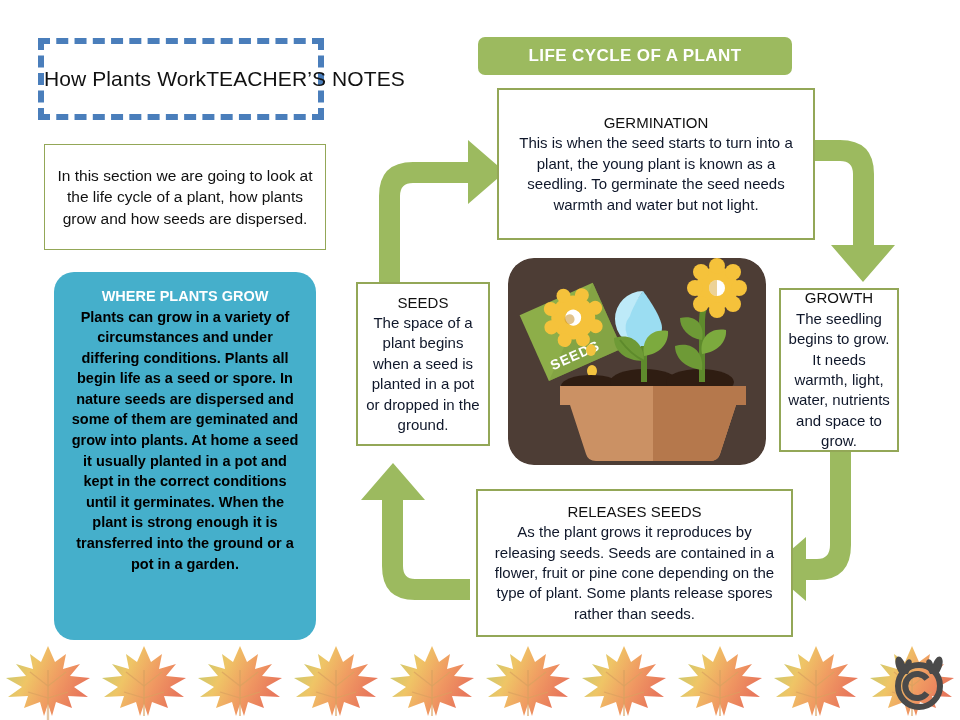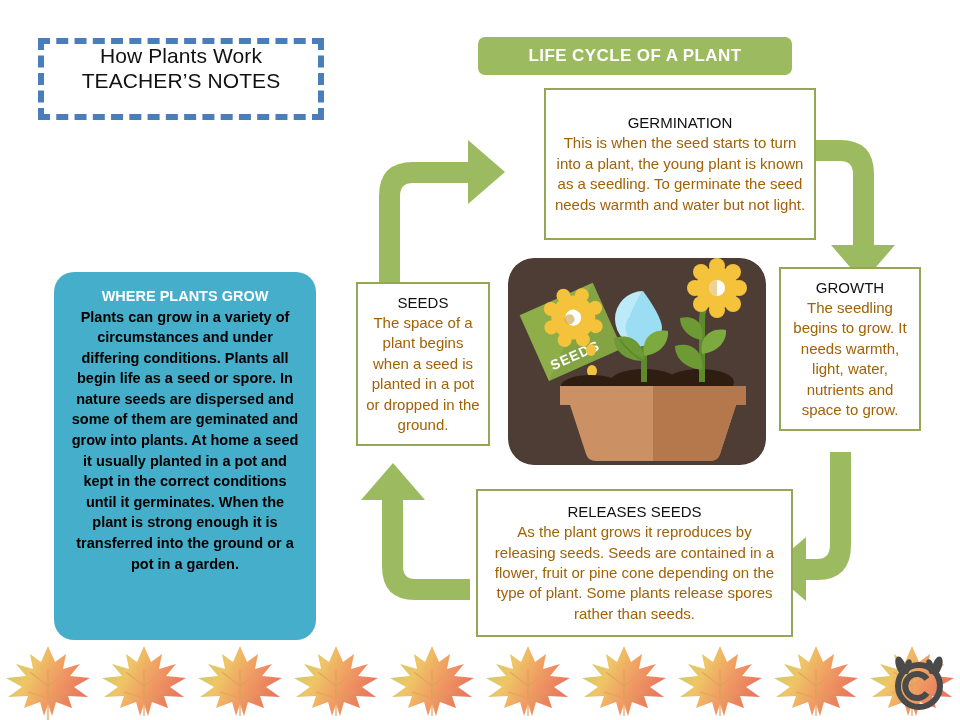--- a/index.html
+++ b/index.html
@@ -21,23 +21,23 @@
   
   #title-box {
     position: absolute;
     left: 38px;
     top: 38px;
     width: 286px;
     height: 82px;
     border: 6px dashed #4A7EBB;
     box-sizing: border-box;
     display: flex;
-    flex-direction: column;
+    flex-direction: row;
     align-items: center;
-    justify-content: flex-start;
+    justify-content: space-between;
     line-height: 1.18;
   }
   #title-box .tline {
     font-size: 21px;
     color: #111;
     letter-spacing: .1px;
     white-space: nowrap;
   }
 
   #intro-box {
@@ -122,28 +122,28 @@
     z-index: 4;
   }
   .node .nhdr {
     font-size: 15px;
     color: #111;
     text-align: center;
     line-height: 1.36;
   }
   .node .nbody {
     font-size: 15px;
-    color: #a16207;
+    color: #0f172a;
     text-align: center;
     line-height: 1.36;
   }
 
-  #node-germination { left: 497px; top: 88px;  width: 272px; height: 152px; margin-left: 47px; }
+  #node-germination { left: 497px; top: 88px;  width: 318px; height: 152px; }
   #node-seeds       { left: 356px; top: 282px; width: 134px; height: 164px; }
-  #node-growth      { left: 779px; top: 267px; width: 142px; height: 164px; }
+  #node-growth      { left: 779px; top: 288px; width: 120px; height: 164px; }
   #node-releases    { left: 476px; top: 489px; width: 317px; height: 148px; }
 
   #arrows {
     position: absolute;
     left: 0; top: 0;
     width: 960px; height: 720px;
     z-index: 1;
   }
 
   
@@ -184,20 +184,23 @@
 </head>
 <body>
 
 <div id="page">
 
   <div id="title-box">
     <div class="tline">How Plants Work</div>
     <div class="tline">TEACHER’S NOTES</div>
   </div>
 
+  <div id="intro-box">
+    <div class="txt">In this section we are going to look at the life cycle of a plant, how plants grow and how seeds are dispersed.</div>
+  </div>
 
   <div id="where-box">
     <div class="hdr">WHERE PLANTS GROW</div>
     <div class="body">Plants can grow in a variety of circumstances and under differing conditions. Plants all begin life as a seed or spore. In nature seeds are dispersed and some of them are geminated and grow into plants. At home a seed it usually planted in a pot and kept in the correct conditions until it germinates. When the plant is strong enough it is transferred into the ground or a pot in a garden.</div>
   </div>
 
   <div id="cycle-banner">
     <span class="lbl">LIFE CYCLE OF A PLANT</span>
   </div>
 

